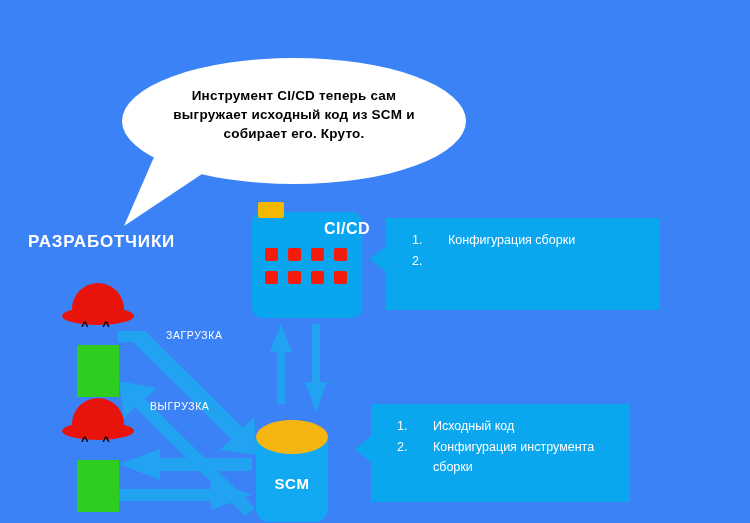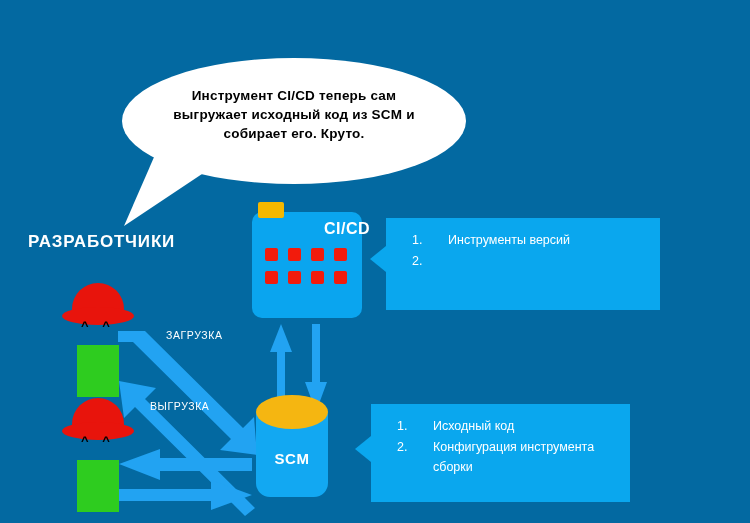--- a/index.html
+++ b/index.html
@@ -7,21 +7,21 @@
     padding: 0;
     background: #000000;
   }
   body {
     font-family: "Liberation Sans", sans-serif;
   }
   #canvas {
     position: relative;
     width: 750px;
     height: 523px;
-    background: #0369a1;
+    background: #3b82f6;
     overflow: hidden;
   }
   .abs { position: absolute; }
 
   
   #speech-bubble {
     left: 122px; top: 58px;
     width: 344px; height: 126px;
   }
   #speech-bubble .bubble-body {
@@ -143,21 +143,21 @@
     grid-template-columns: repeat(4, 1fr);
     gap: 10px 8px;
   }
   #cicd-grid .cell {
     width: 13px; height: 13px;
     background: #f21b0c;
     border-radius: 2px;
   }
 
   
-  #scm-node { left: 256px; top: 395px; width: 60px; height: 102px; }
+  #scm-node { left: 256px; top: 420px; width: 60px; height: 102px; }
   #scm-body {
     position: absolute;
     left: 0; top: 14px;
     width: 72px; height: 88px;
     background: #12a8f2;
     border-radius: 6px 6px 14px 14px;
   }
   #scm-top {
     position: absolute;
     left: 0; top: 0px;
@@ -305,21 +305,21 @@
     <div id="scm-body"></div>
     <div id="scm-top"></div>
     <div id="scm-label">SCM</div>
   </div>
 
   <div id="callout-top" class="abs callout">
     <div id="callout-top-notch" class="callout-notch"></div>
     <div class="callout-list">
       <div class="callout-item">
         <span class="callout-num">1.</span>
-        <span class="callout-text">Инструменты версий</span>
+        <span class="callout-text">Конфигурация сборки</span>
       </div>
       <div class="callout-item">
         <span class="callout-num">2.</span>
       </div>
     </div>
   </div>
 
   <div id="callout-bottom" class="abs callout">
     <div id="callout-bottom-notch" class="callout-notch"></div>
     <div class="callout-list">

